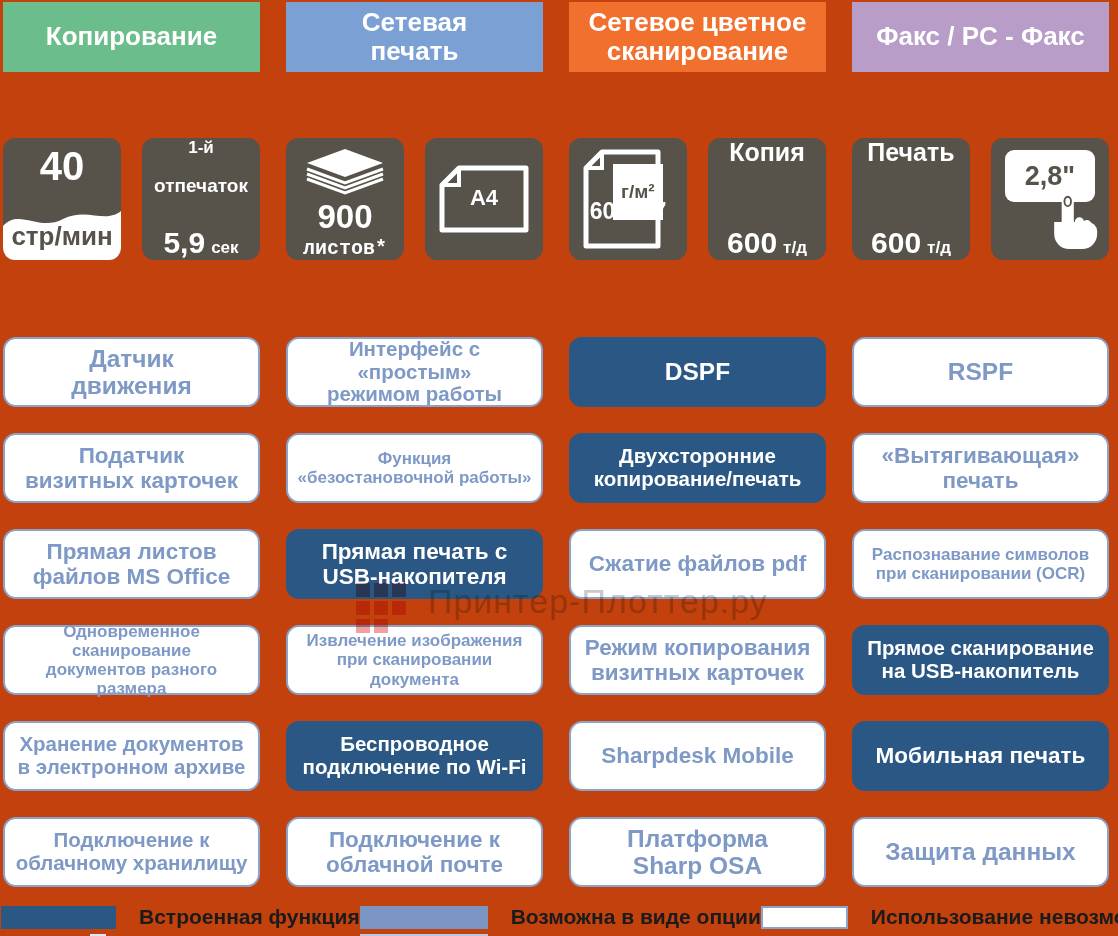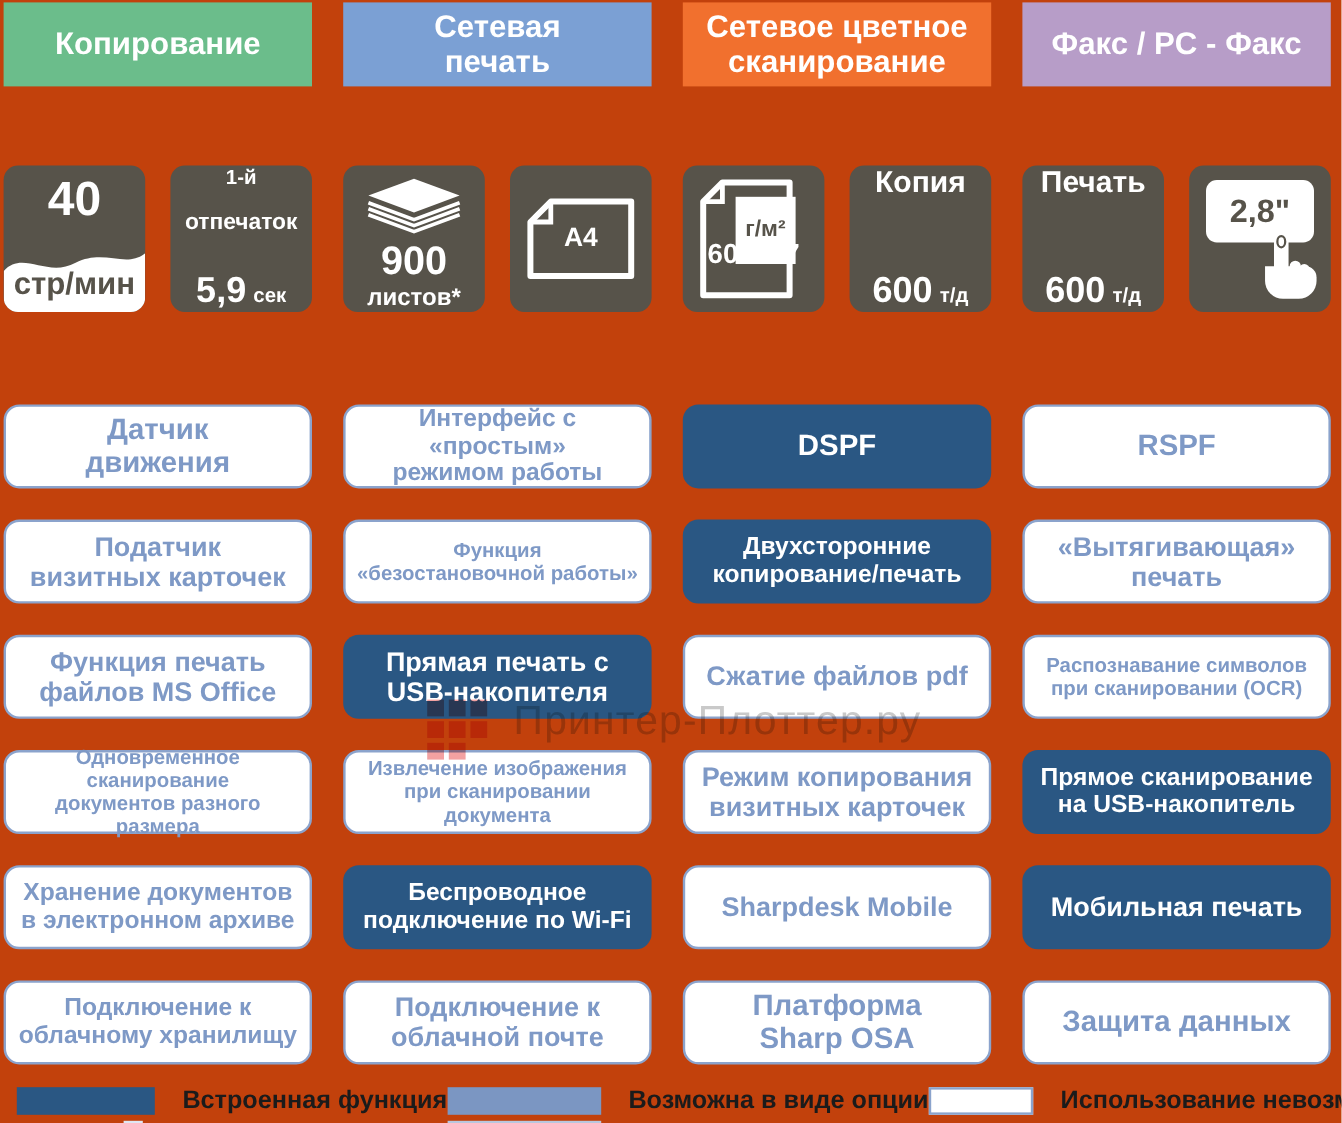--- a/index.html
+++ b/index.html
@@ -20,39 +20,39 @@
   .wave{position:absolute;left:0;bottom:0;width:118px;height:60px;}
   .t-wave-label{position:absolute;bottom:8px;left:0;width:100%;text-align:center;
                 color:var(--icon-tile,#57534a);font-size:26px;}
   .t-s1{font-size:17px;}
   .t-s2{font-size:19px;margin-bottom:12px;}
   .t-row{display:flex;align-items:baseline;}
   .t-val{font-size:30px;}
   .t-unit{font-size:17px;margin-left:6px;}
   .stack{margin-top:8px;}
   .t-val900{font-size:33px;line-height:1;margin-top:2px;}
-  .t-unit900{font-size:20px;margin-top:2px;}
+  .t-unit900{font-size:20px;margin-top:2px;font-family:Liberation Mono, monospace;}
   .page-svg{position:absolute;left:0;top:0;}
   .t-a4{position:absolute;top:47px;left:0;width:100%;text-align:center;font-size:22px;}
   .t-badge{position:absolute;left:44px;top:26px;background:#fff;color:var(--icon-tile,#57534a);
            font-size:19px;padding:17px 8px;}
   .t-range{position:absolute;top:60px;left:0;width:100%;text-align:center;font-size:23px;}
   .t-reslabel{font-size:25px;margin-bottom:14px;}
   .t-screen{position:absolute;left:14px;top:12px;width:90px;height:52px;background:#fff;border-radius:9px;
             display:flex;align-items:center;justify-content:center;color:var(--icon-tile,#57534a);font-size:27px;}
   .hand{position:absolute;right:10px;top:52px;}
   
   .features{margin-top:77px;row-gap:26px;border-radius:25px;}
   .fbox{height:70px;border-radius:13px;display:flex;align-items:center;justify-content:center;
         text-align:center;font-weight:bold;line-height:1.12;white-space:pre-line;padding:0 6px;}
   .fbox.outline{border:2px solid var(--feature-outline-border,#8ba3cc);color:var(--feature-text,#7e99c6);background:#fff;}
   .fbox.filled{background:var(--feature-filled,#2a5783);color:#fff;}
   .fs-l{font-size:24.5px}.fs-ml{font-size:22.5px}.fs-m{font-size:20.5px}.fs-s{font-size:17px}
   
-  .legend{margin-top:18px;display:flex;justify-content:space-between;align-items:center;padding:0 14px;}
+  .legend{margin-top:18px;display:flex;justify-content:space-between;align-items:center;padding:0 1px;}
   .lg{display:flex;align-items:center;}
   .sw{position:relative;height:23px;margin-right:23px;flex:none;}
   .sw1{width:115px;}
   .sw2{width:128px;}
   .sw3{width:87px;border:2px solid var(--feature-outline-border,#8ba3cc);}
   .sw1::after{content:"";position:absolute;right:10px;top:calc(100% + 5px);width:16px;height:4px;background:#dfe7f3;}
   .sw2::after{content:"";position:absolute;left:0;top:calc(100% + 5px);width:100%;height:4px;background:#b9c7de;}
   .lg .lbl{font-size:21px;color:#1b1b1b;font-weight:600;white-space:nowrap;}
   
   .wm-logo{position:absolute;left:356px;top:583px;display:grid;grid-template-columns:repeat(3,14px);
@@ -166,21 +166,21 @@
       <div class="fbox filled fs-l"><span>DSPF</span></div>
       <div class="fbox outline fs-l"><span>RSPF</span></div>
       <div class="fbox outline fs-ml"><span>Податчик
 визитных карточек</span></div>
       <div class="fbox outline fs-s"><span>Функция
 «безостановочной работы»</span></div>
       <div class="fbox filled fs-m"><span>Двухсторонние
 копирование/печать</span></div>
       <div class="fbox outline fs-ml"><span>«Вытягивающая»
 печать</span></div>
-      <div class="fbox outline fs-ml"><span>Функция печать
+      <div class="fbox outline fs-ml"><span>Прямая листов
 файлов MS Office</span></div>
       <div class="fbox filled fs-ml"><span>Прямая печать с
 USB-накопителя</span></div>
       <div class="fbox outline fs-ml"><span>Сжатие файлов pdf</span></div>
       <div class="fbox outline fs-s"><span>Распознавание символов
 при сканировании (OCR)</span></div>
       <div class="fbox outline fs-s"><span>Одновременное сканирование
 документов разного размера</span></div>
       <div class="fbox outline fs-s"><span>Извлечение изображения
 при сканировании документа</span></div>

